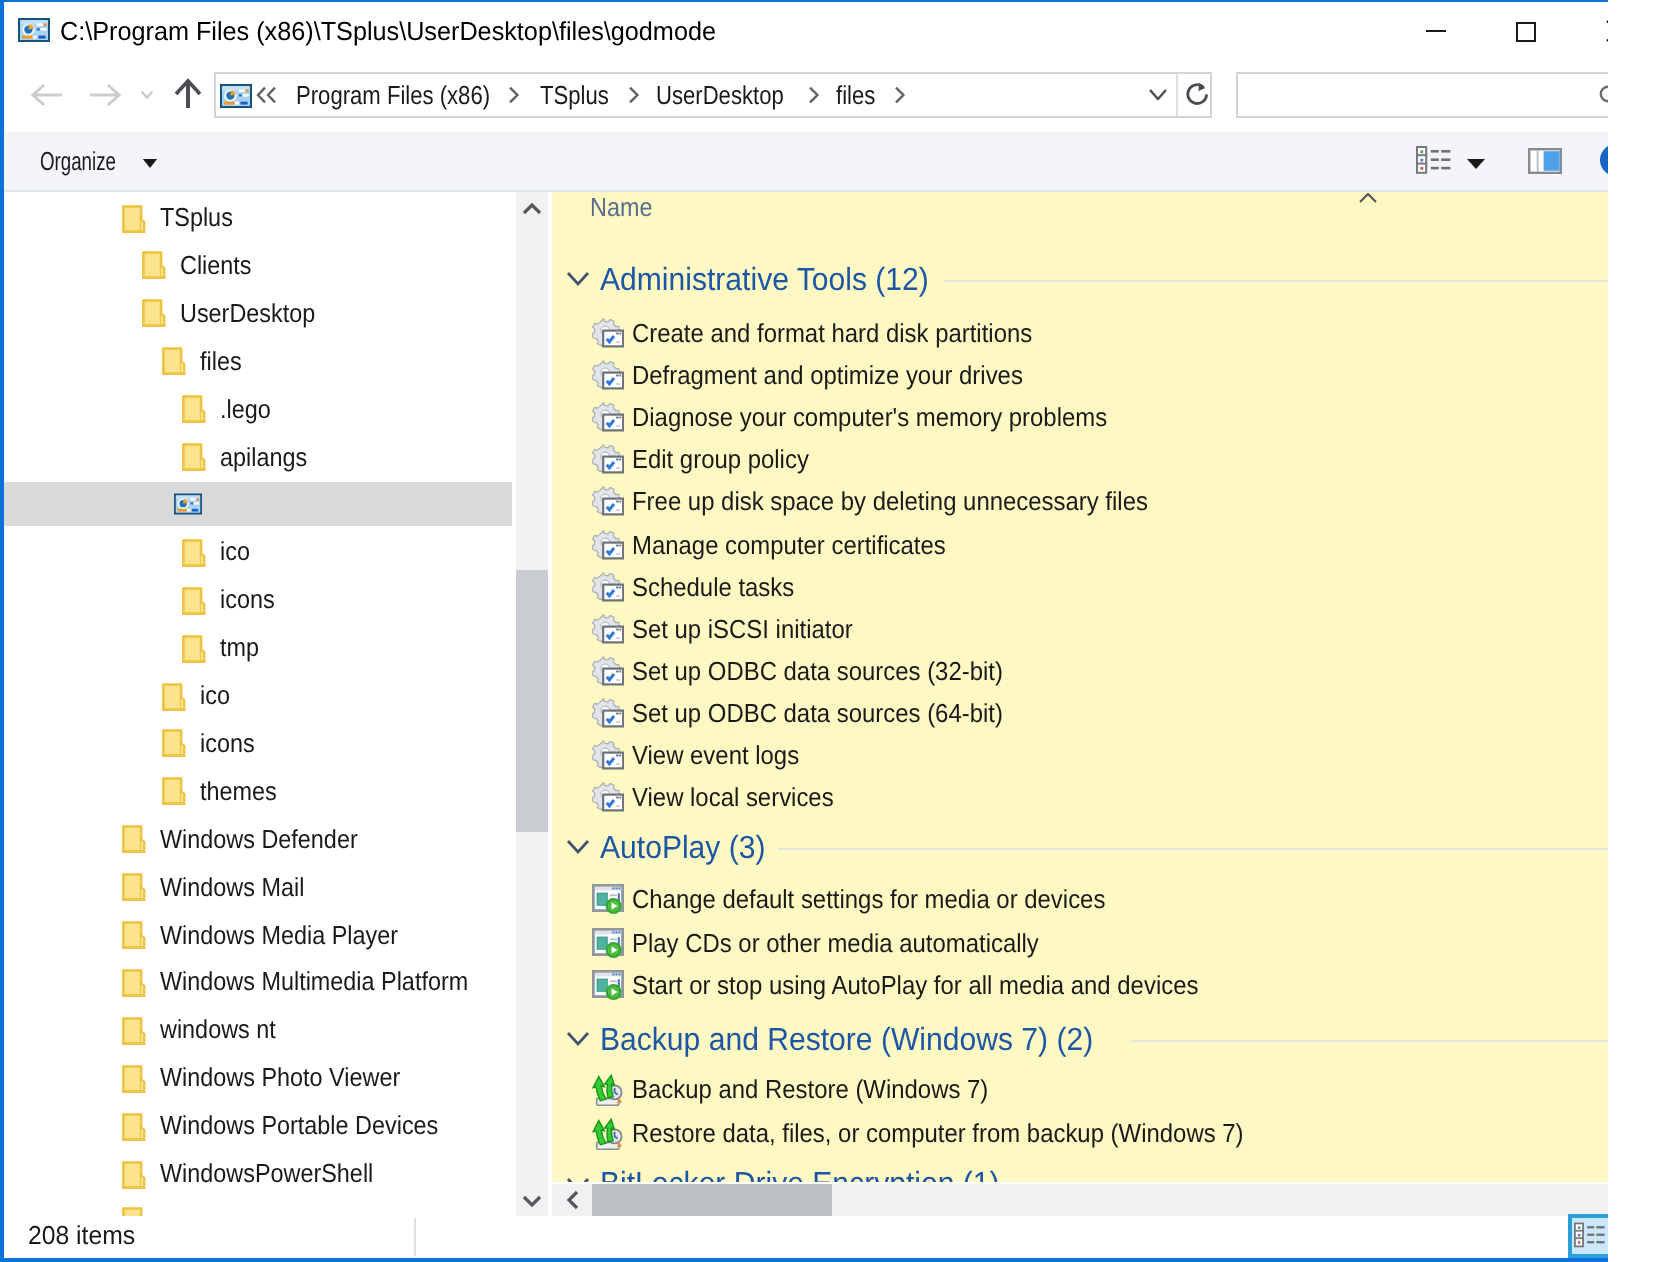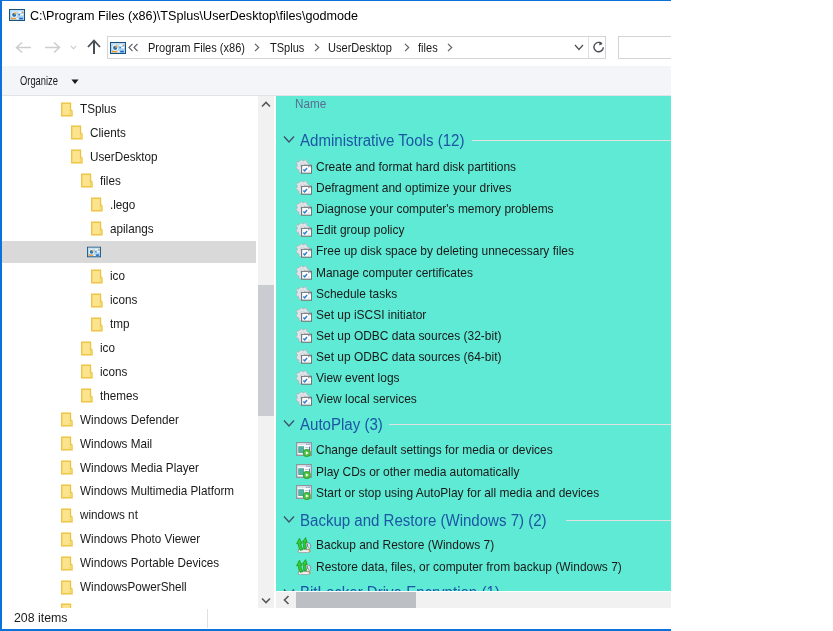--- a/index.html
+++ b/index.html
@@ -1,21 +1,21 @@
 <!DOCTYPE html>
 <html><head><meta charset="utf-8">
 <style>
 *{margin:0;padding:0;box-sizing:border-box;}
 html,body{width:833px;height:631px;overflow:hidden;background:#fff;
  font-family:"Liberation Sans",sans-serif;}
 .abs{position:absolute;}
 svg{display:block;}
 </style></head>
 <body>
-<div class="abs" style="left:0;top:0;width:671px;height:631px;background:#fff;overflow:hidden;">
+<div class="abs" style="left:0;top:0;width:804px;height:631px;background:#fff;overflow:hidden;">
 
 <svg width="0" height="0" style="position:absolute">
 <defs>
 <linearGradient id="fg" x1="0" y1="0" x2="0" y2="1">
  <stop offset="0" stop-color="#fbdf91"></stop>
           <stop offset="1" stop-color="#f3c64f"></stop>
 </linearGradient>
 <linearGradient id="sky" x1="0" y1="0" x2="0" y2="1">
  <stop offset="0" stop-color="#8ec1f5"></stop>
           <stop offset="1" stop-color="#cde4fb"></stop>
@@ -265,21 +265,21 @@
       </svg>
 </div>
 <div class="abs" style="left:258px;top:96px;width:16px;height:512px;background:#f1f1f1;"></div>
 <div class="abs" style="left:258px;top:285px;width:16px;height:131px;background:#c9cdd1;"></div>
 <svg class="abs" style="left:261px;top:101px" width="10" height="7" viewBox="0 0 10 7">
 <path d="M1 5.5 L5 1.5 L9 5.5" stroke="#55585c" stroke-width="1.6" fill="none"></path>
     </svg>
 <svg class="abs" style="left:261px;top:597px" width="10" height="7" viewBox="0 0 10 7">
 <path d="M1 1.5 L5 5.5 L9 1.5" stroke="#55585c" stroke-width="1.6" fill="none"></path>
     </svg>
-<div class="abs" style="left:276px;top:96px;width:539px;height:495px;overflow:hidden;background:#5eead4;">
+<div class="abs" style="left:276px;top:96px;width:539px;height:495px;overflow:hidden;background:#fef9c3;">
 <div class="abs" style="left:19px;top:-1.0px;height:18px;line-height:18px;font-size:13px;color:#5a6d90;font-weight:normal;white-space:nowrap;transform:scaleX(0.9);transform-origin:0 50%;">Name</div>
 <svg class="abs" style="left:403px;top:0px" width="10" height="6" viewBox="0 0 10 6">
 <path d="M1 5 L5 1 L9 5" stroke="#55585c" stroke-width="1.1" fill="none"></path>
       </svg>
 <svg class="abs" style="left:7px;top:39.0px" width="12" height="9" viewBox="0 0 12 9">
 <path d="M1 1.5 L6 7 L11 1.5" stroke="#42516d" stroke-width="1.4" fill="none"></path>
       </svg>
       <div class="abs" style="left:24px;top:33.5px;height:21px;line-height:21px;font-size:16px;color:#1d56a5;font-weight:normal;white-space:nowrap;transform:scaleX(0.94);transform-origin:0 50%;">Administrative Tools (12)</div>
       <div class="abs" style="left:196px;top:44.0px;width:338px;height:1px;background:#e2e2e2;"></div>
 <svg class="abs" style="left:20px;top:63.0px" width="16" height="16">

